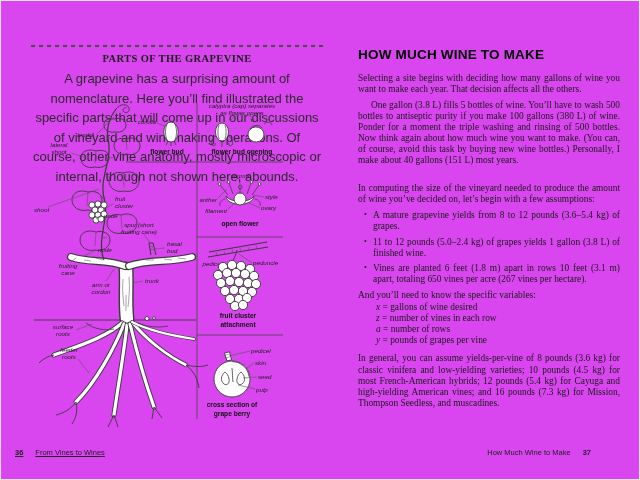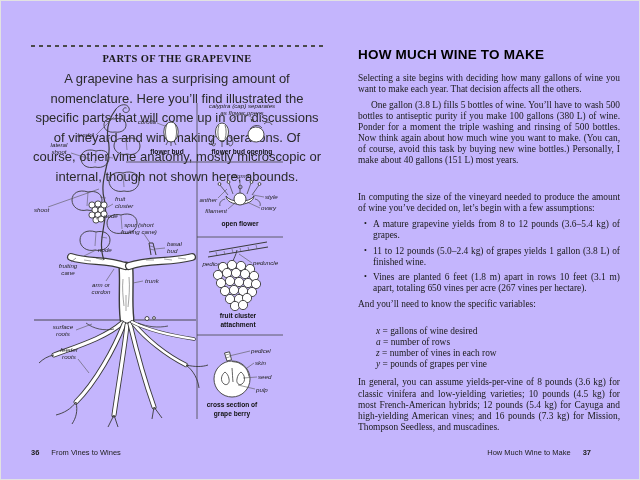--- a/index.html
+++ b/index.html
@@ -1,17 +1,17 @@
 <!DOCTYPE html>
 <html><head>
 <meta charset="utf-8">
 <style>
   html,body { margin:0; padding:0; background:#fff; }
   .sheet {
-    position:relative; width:640px; height:480px; background:#c4b5fd;
+    position:relative; width:640px; height:480px; background:#d946ef;
     font-family:"Liberation Serif", serif; color:#1a1a1a;
     box-sizing:border-box; border:1px solid #e2e2e2; overflow:hidden;
   }
 
   
   .left-head { position:absolute; left:30px; top:44px; width:292px; text-align:center; }
   .dash-rule { height:2px; margin-bottom:6px;
     background:repeating-linear-gradient(to right,#4a4a4a 0 4px, transparent 4px 8px); }
   .box-title { margin:0 0 5px; font-family:"Liberation Serif",serif; font-weight:bold;
     font-size:10.5px; letter-spacing:.4px; }
@@ -26,38 +26,38 @@
   .wood-i { stroke:#fff;    fill:none; stroke-linecap:round; }
   .hatch  { stroke:#4a4a4a; stroke-width:.5; fill:none; }
   .berry  { fill:#fff; stroke:#3a3a3a; stroke-width:.9; }
   .dlabel { font:italic 6.2px "Liberation Sans",sans-serif; fill:#222; }
   .dcap   { font:bold 6.6px "Liberation Sans",sans-serif; fill:#111; }
 
   
   .foot { position:absolute; top:447px; font-family:"Liberation Sans",sans-serif;
     font-size:7.5px; color:#222; }
   .foot .pg { font-weight:bold; }
-  .foot-left  { left:30px; }
+  .foot-left  { left:14px;text-decoration:underline; }
   .foot-left  .pg { margin-right:12px; }
   .foot-right { right:48px; text-align:right; }
   .foot-right .pg { margin-left:12px; }
 
   
   .right-col { position:absolute; left:357px; top:46px; width:262px; }
   .main-head { margin:0 0 11px; font-family:"Liberation Sans",sans-serif; font-weight:bold;
     font-size:13.5px; letter-spacing:.2px; color:#000; }
   .body { margin:0 0 4.5px; font-size:9.4px; line-height:1.18; text-align:justify; }
-  .p2   { text-indent:13px; margin-bottom:26px; }
+  .p2   { text-indent:13px; margin-bottom:17px; }
   .sub-head { margin:8px 0 7px; font-family:"Liberation Sans",sans-serif; font-weight:bold;
     font-size:10px; color:#000; }
   .bullets { margin:2px 0 3px; padding:0; list-style:none; }
   .bullets li { position:relative; padding-left:15px; margin-bottom:4.5px;
     font-size:9.4px; line-height:1.18; text-align:justify; }
   .b-dot { position:absolute; left:6px; top:0; font-size:8px; }
-  .vars { padding-left:18px; margin:16px 0 7px; font-size:9.4px; line-height:1.18; }
+  .vars { padding-left:18px; margin:1px 0 7px; font-size:9.4px; line-height:1.18; }
   .var-sym { font-style:italic; }
   .para4 { margin-top:2px; }
 </style>
 </head>
 <body>
 
 <div class="sheet">
 
   <div class="left-head">
     <div class="dash-rule"></div>
@@ -307,22 +307,22 @@
     <p class="body p2">One gallon (3.8 L) fills 5 bottles of wine. You’ll have to wash 500 bottles to antiseptic purity if you make 100 gallons (380 L) of wine. Ponder for a moment the triple washing and rinsing of 500 bottles. Now think again about how much wine you want to make. (You can, of course, avoid this task by buying new wine bottles.) Personally, I make about 40 gallons (151 L) most years.</p>
     <p class="body">In computing the size of the vineyard needed to produce the amount of wine you’ve decided on, let’s begin with a few assumptions:</p>
     <ul class="bullets">
       <li><span class="b-dot">•</span><span>A mature grapevine yields from 8 to 12 pounds (3.6–5.4 kg) of grapes.</span></li>
       <li><span class="b-dot">•</span><span>11 to 12 pounds (5.0–2.4 kg) of grapes yields 1 gallon (3.8 L) of finished wine.</span></li>
       <li><span class="b-dot">•</span><span>Vines are planted 6 feet (1.8 m) apart in rows 10 feet (3.1 m) apart, totaling 650 vines per acre (267 vines per hectare).</span></li>
     </ul>
     <p class="body" style="margin-bottom:1px">And you’ll need to know the specific variables:</p>
     <div class="vars">
       <div class="var-line"><span class="var-sym">x</span> <span>= gallons of wine desired</span></div>
+      <div class="var-line"><span class="var-sym">z</span> <span>= number of vines in each row</span></div>
       <div class="var-line"><span class="var-sym">a</span> <span>= number of rows</span></div>
-      <div class="var-line"><span class="var-sym">z</span> <span>= number of vines in each row</span></div>
       <div class="var-line"><span class="var-sym">y</span> <span>= pounds of grapes per vine</span></div>
     </div>
     <p class="body para4">In general, you can assume yields-per-vine of 8 pounds (3.6 kg) for classic vinifera and low-yielding varieties; 10 pounds (4.5 kg) for most French-American hybrids; 12 pounds (5.4 kg) for Cayuga and high-yielding American vines; and 16 pounds (7.3 kg) for Mission, Thompson Seedless, and muscadines.</p>
   </div>
 
   <div class="foot foot-right">
     <span>How Much Wine to Make</span><span class="pg">37</span>
   </div>
 
 </div>

